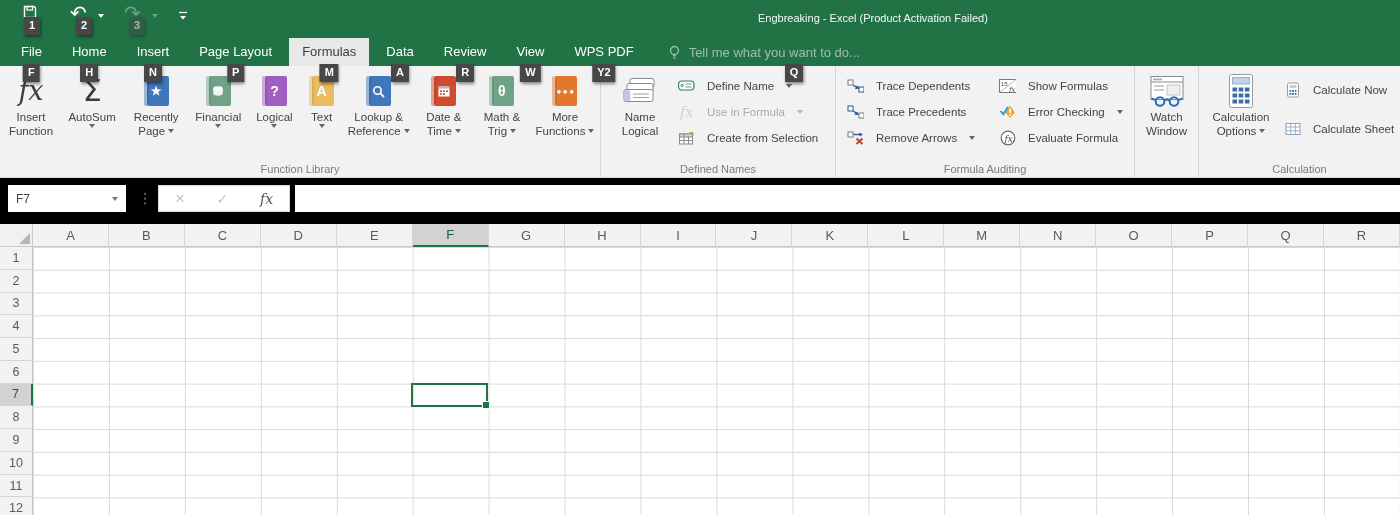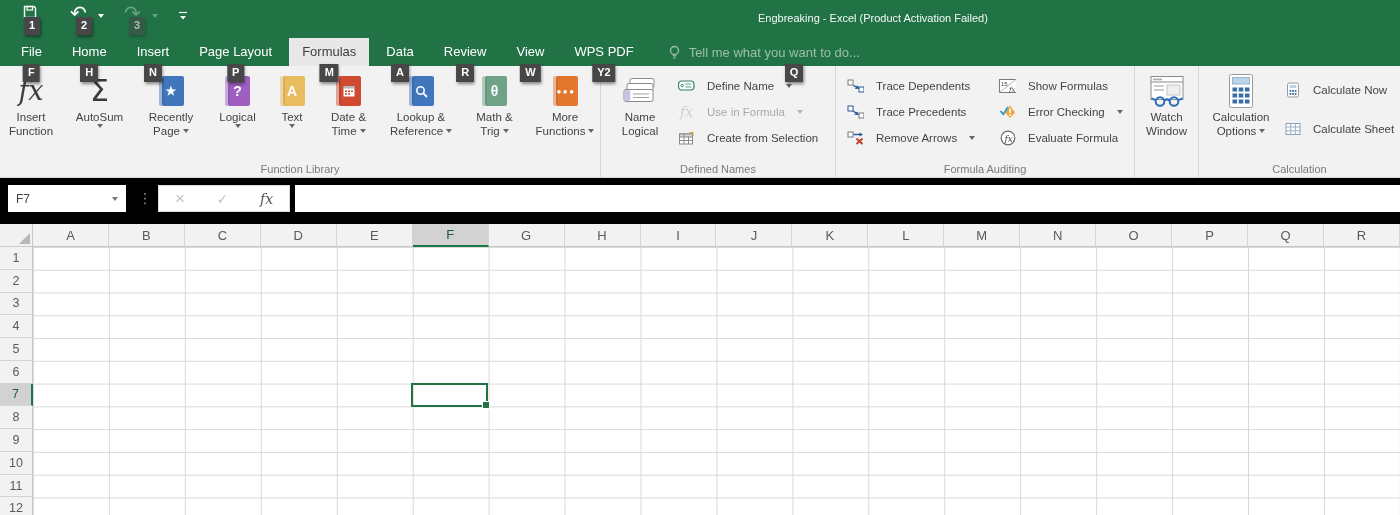--- a/index.html
+++ b/index.html
@@ -165,35 +165,64 @@
               <span class="book" style="background:#3f76bc">
                 <span style="font-size:12px">★</span>
               </span>
             </span>
             <span class="bl">Recently</span>
             <span class="bl">
               <span>Page</span>
               <span class="caret"></span>
             </span>
           </div>
+          <div class="bigbtn" style="width: 58px;">
+            <span class="icoarea">
+              <span class="book" style="background:#6fa287">
+                <svg width="14" height="13">
+                  <ellipse cx="7" cy="3.4" rx="4.8" ry="2.1" fill="#fff"></ellipse>
+                  <path d="M2.2 3.4 v5.2 a4.8 2.1 0 0 0 9.6 0 v-5.2" fill="#fff" opacity=".88"></path>
+                </svg>
+              </span>
+            </span>
+            <span class="bl">Financial</span>
+            <span class="bl">
+              <span class="caret"></span>
+            </span>
+          </div>
           <div class="bigbtn" style="width: 52px;">
             <span class="icoarea">
               <span class="book" style="background:#9f5fc0">?</span>
             </span>
             <span class="bl">Logical</span>
             <span class="bl">
               <span class="caret"></span>
             </span>
           </div>
           <div class="bigbtn" style="width: 40px;">
             <span class="icoarea">
               <span class="book" style="background:#e9bd5f">A</span>
             </span>
             <span class="bl">Text</span>
             <span class="bl">
+              <span class="caret"></span>
+            </span>
+          </div>
+          <div class="bigbtn" style="width: 72px;">
+            <span class="icoarea">
+              <span class="book" style="background:#3f76bc">
+                <svg width="13" height="13">
+                  <circle cx="5.5" cy="5.5" r="3.7" fill="none" stroke="#fff" stroke-width="1.6"></circle>
+                  <line x1="8.4" y1="8.4" x2="12" y2="12" stroke="#fff" stroke-width="1.8"></line>
+                </svg>
+              </span>
+            </span>
+            <span class="bl">Lookup &amp;</span>
+            <span class="bl">
+              <span>Reference</span>
               <span class="caret"></span>
             </span>
           </div>
           <div class="bigbtn" style="width: 56px;">
             <span class="icoarea">
               <span class="book" style="background:#cf4a30">
                 <svg width="12" height="12">
                   <rect x="0.5" y="1" width="11" height="10.5" fill="#fff"></rect>
                   <rect x="0.5" y="1" width="11" height="2.6" fill="rgba(0,0,0,.28)"></rect>
                   <g fill="#cf4a30">
@@ -202,35 +231,20 @@
                     <rect x="8" y="5.4" width="2" height="1.6"></rect>
                     <rect x="2" y="8.2" width="2" height="1.6"></rect>
                     <rect x="5" y="8.2" width="2" height="1.6"></rect>
                   </g>
                 </svg>
               </span>
             </span>
             <span class="bl">Date &amp;</span>
             <span class="bl">
               <span>Time</span>
-              <span class="caret"></span>
-            </span>
-          </div>
-          <div class="bigbtn" style="width: 72px;">
-            <span class="icoarea">
-              <span class="book" style="background:#3f76bc">
-                <svg width="13" height="13">
-                  <circle cx="5.5" cy="5.5" r="3.7" fill="none" stroke="#fff" stroke-width="1.6"></circle>
-                  <line x1="8.4" y1="8.4" x2="12" y2="12" stroke="#fff" stroke-width="1.8"></line>
-                </svg>
-              </span>
-            </span>
-            <span class="bl">Lookup &amp;</span>
-            <span class="bl">
-              <span>Reference</span>
               <span class="caret"></span>
             </span>
           </div>
           <div class="bigbtn" style="width: 58px;">
             <span class="icoarea">
               <span class="book" style="background:#6fa287">
                 <span style="font-size:14px">θ</span>
               </span>
             </span>
             <span class="bl">Math &amp;</span>

